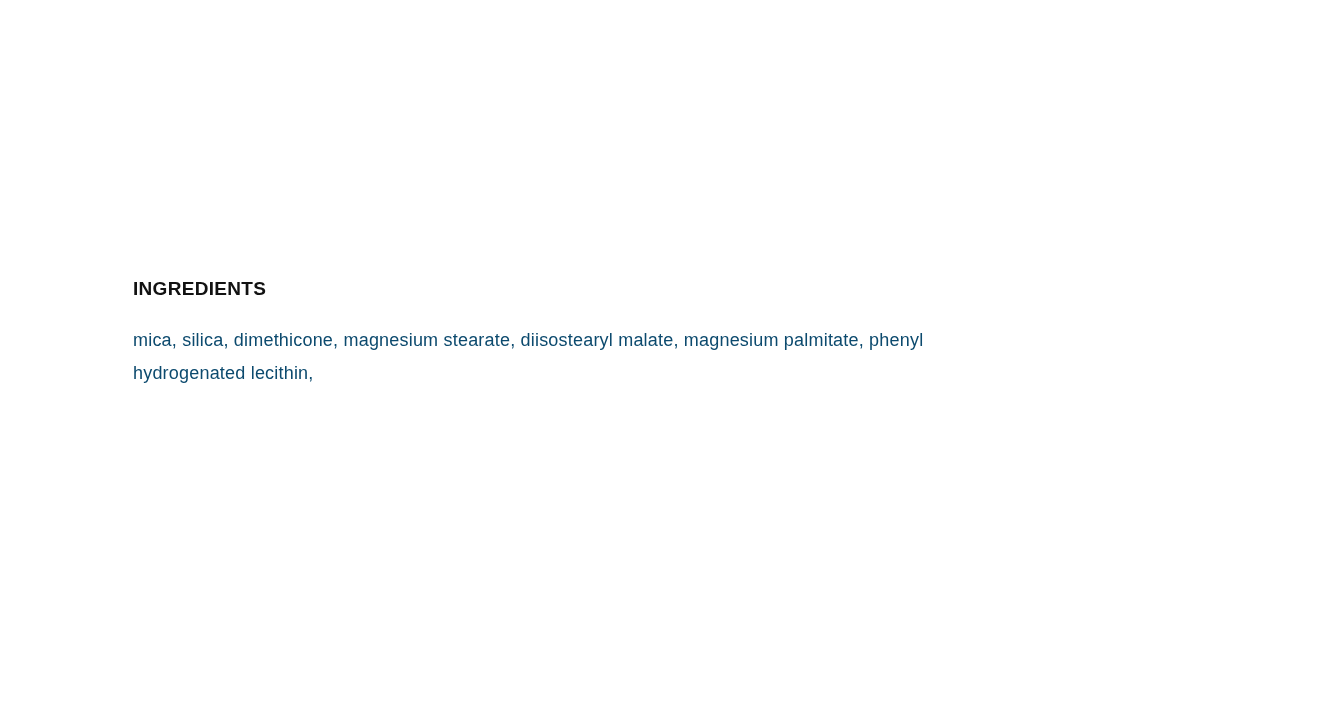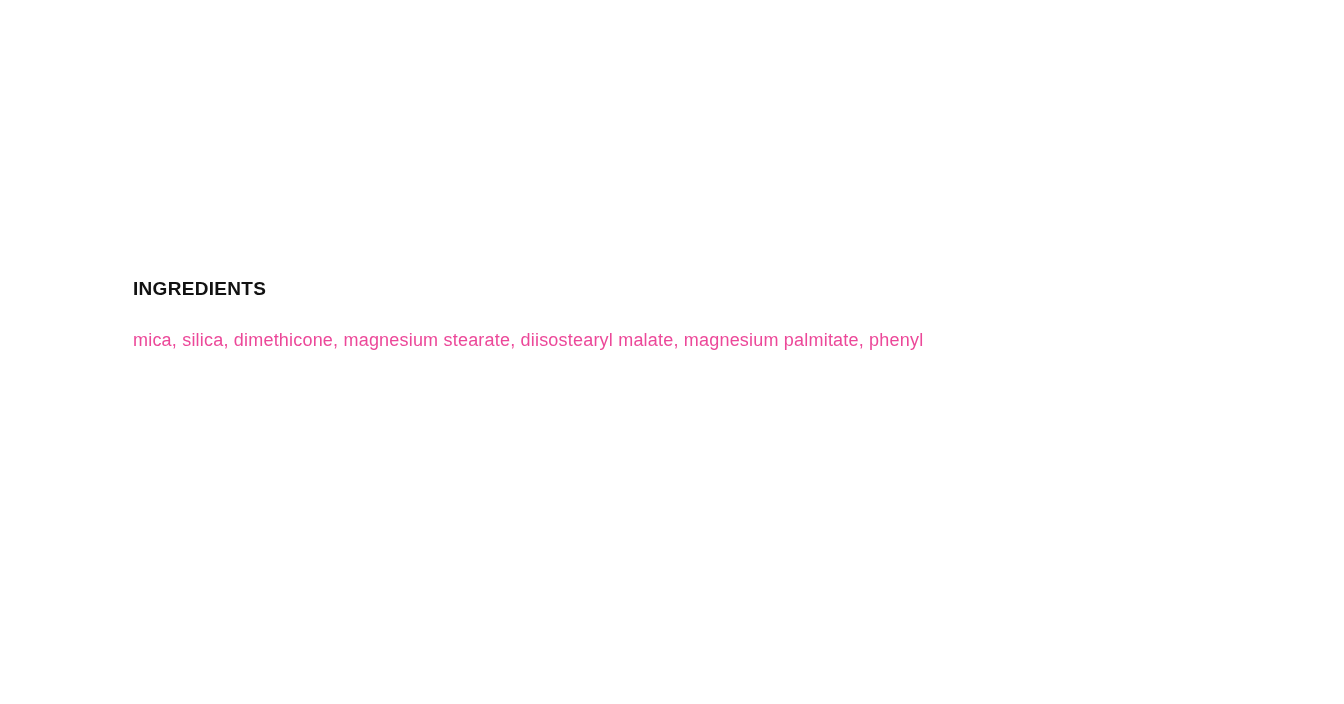--- a/index.html
+++ b/index.html
@@ -29,30 +29,31 @@
     font-weight: 800;
     letter-spacing: 0.3px;
     color: #121212;
     line-height: 20px;
   }
   .ingredients-body {
     margin-top: 25px;
     font-size: 18px;
     font-weight: 400;
     letter-spacing: 0.2px;
-    color: #ec4899;
+    color: #0c4a6e;
   }
   .ingredients-line {
     line-height: 32.5px;
     white-space: nowrap;
   }
 </style>
 </head>
 <body>
 
 <div class="page">
   <section class="ingredients-section">
     <h2 class="ingredients-heading">INGREDIENTS</h2>
     <div class="ingredients-body">
       <div class="ingredients-line">mica, silica, dimethicone, magnesium stearate, diisostearyl malate, magnesium palmitate, phenyl</div>
+      <div class="ingredients-line">hydrogenated lecithin,</div>
     </div>
   </section>
 </div>
 
 </body></html>

